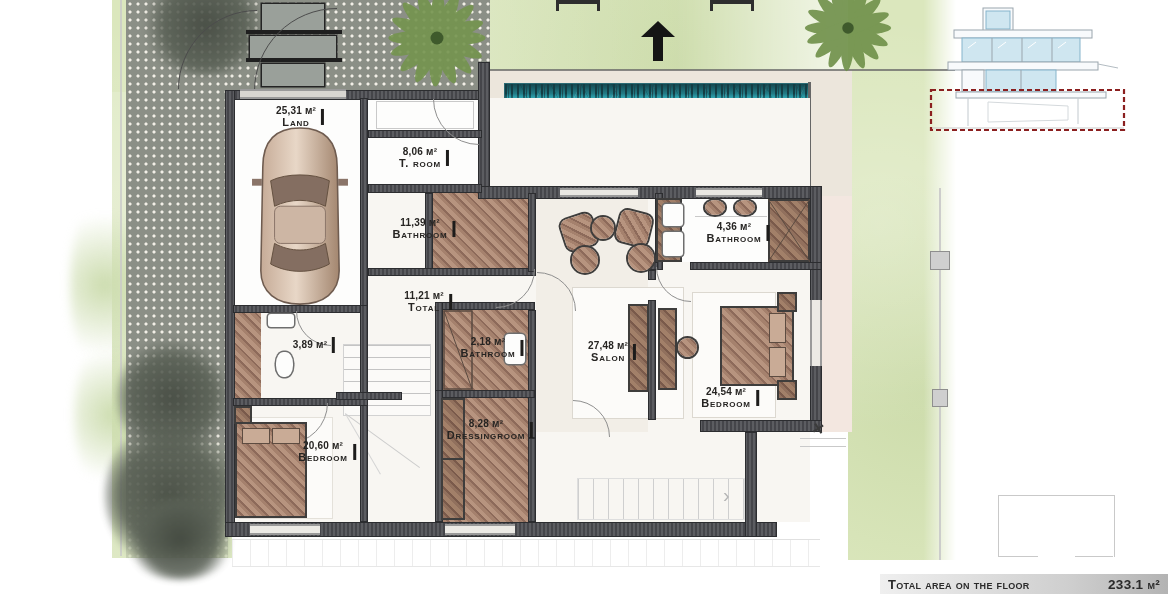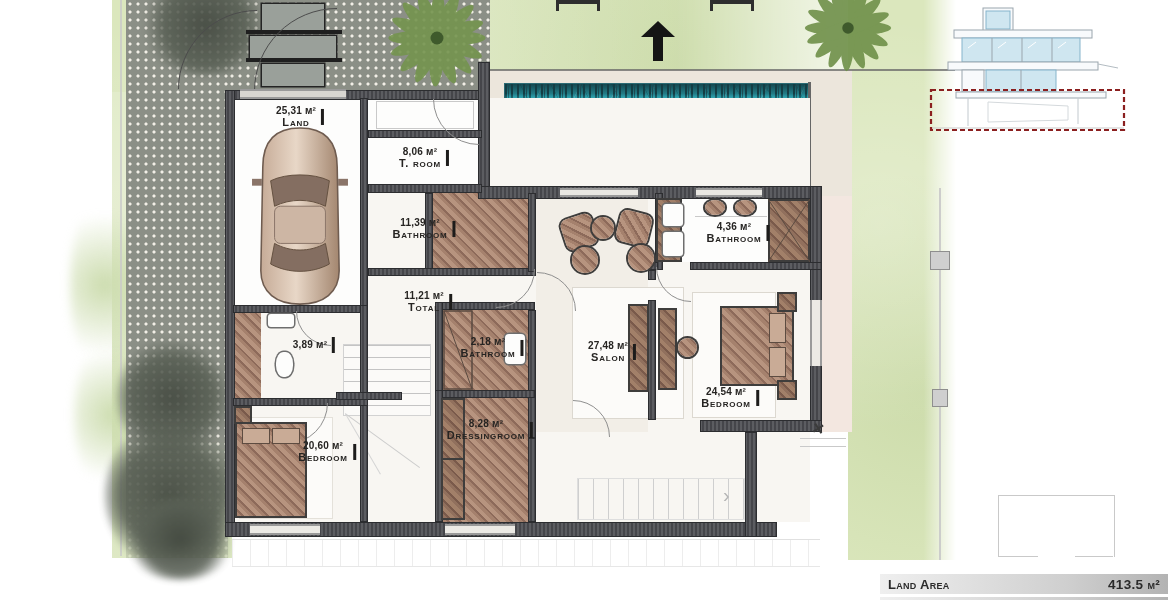--- a/index.html
+++ b/index.html
@@ -376,22 +376,18 @@
     </g>
     <rect x="3" y="88" width="193" height="40" fill="none" stroke="#8b1f1f" stroke-width="2.2" stroke-dasharray="5 3"></rect>
   </svg>
 
   <div class="abs faintrect" style="left:998px;top:495px;width:115px;height:61px;"></div>
   <div class="abs faintline" style="left:998px;top:556px;width:40px;height:1px;"></div>
   <div class="abs faintline" style="left:1075px;top:556px;width:38px;height:1px;"></div>
 
   <div class="abs summary">
     <div class="srow">
-      <span>Land Area</span>
-      <span class="sval">413.5 м²</span>
-    </div>
-    <div class="srow">
       <span>Total area on the floor</span>
       <span class="sval">233.1 м²</span>
     </div>
   </div>
 
 </div>
 
 </body></html>

